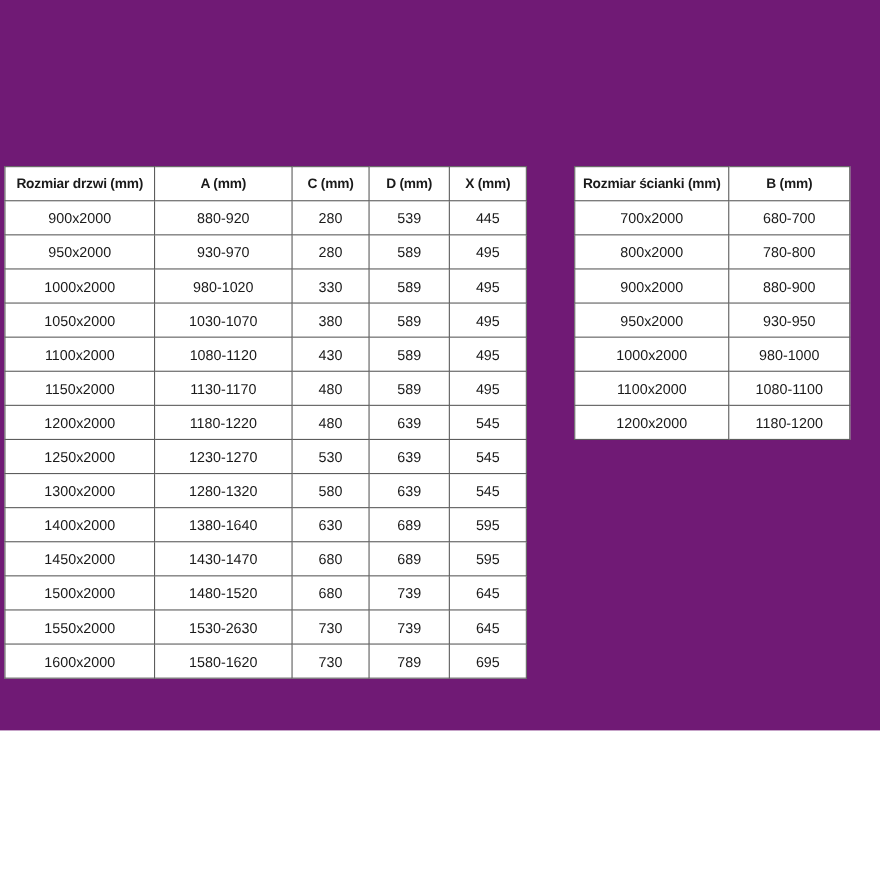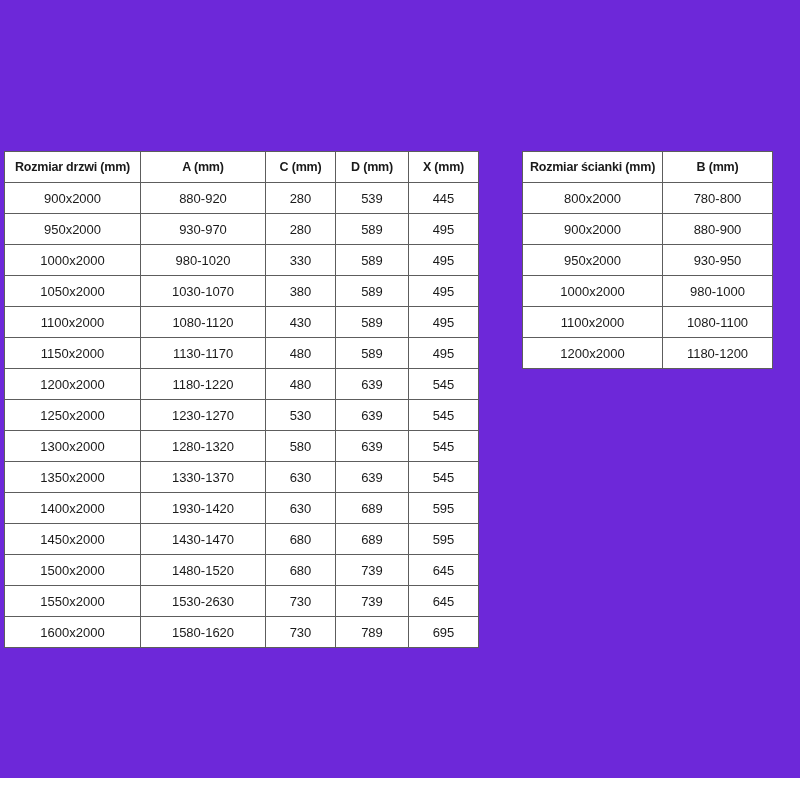--- a/index.html
+++ b/index.html
@@ -7,22 +7,22 @@
     padding: 0;
     background: #ffffff;
     width: 800px;
     height: 800px;
     font-family: "Liberation Sans", sans-serif;
     position: relative;
   }
   .canvas {
     position: absolute;
     top: 0; left: 0;
-    width: 800px; height: 778px;
-    background: #6d28d9;
+    width: 800px; height: 664px;
+    background: #701a75;
   }
   table.spec {
     position: absolute;
     border-collapse: collapse;
     table-layout: fixed;
     background: #ffffff;
   }
   table.spec th, table.spec td {
     border: 1px solid #5d5d5d;
     height: 30px;
@@ -134,29 +134,22 @@
           <td>545</td>
         </tr>
         <tr>
           <td>1300x2000</td>
           <td>1280-1320</td>
           <td>580</td>
           <td>639</td>
           <td>545</td>
         </tr>
         <tr>
-          <td>1350x2000</td>
-          <td>1330-1370</td>
-          <td>630</td>
-          <td>639</td>
-          <td>545</td>
-        </tr>
-        <tr>
           <td>1400x2000</td>
-          <td>1930-1420</td>
+          <td>1380-1640</td>
           <td>630</td>
           <td>689</td>
           <td>595</td>
         </tr>
         <tr>
           <td>1450x2000</td>
           <td>1430-1470</td>
           <td>680</td>
           <td>689</td>
           <td>595</td>
@@ -191,20 +184,24 @@
         <col class="c2">
     </colgroup>
     <thead>
       <tr>
           <th>Rozmiar ścianki (mm)</th>
           <th>B (mm)</th>
         </tr>
     </thead>
     <tbody>
         <tr>
+          <td>700x2000</td>
+          <td>680-700</td>
+        </tr>
+        <tr>
           <td>800x2000</td>
           <td>780-800</td>
         </tr>
         <tr>
           <td>900x2000</td>
           <td>880-900</td>
         </tr>
         <tr>
           <td>950x2000</td>
           <td>930-950</td>

